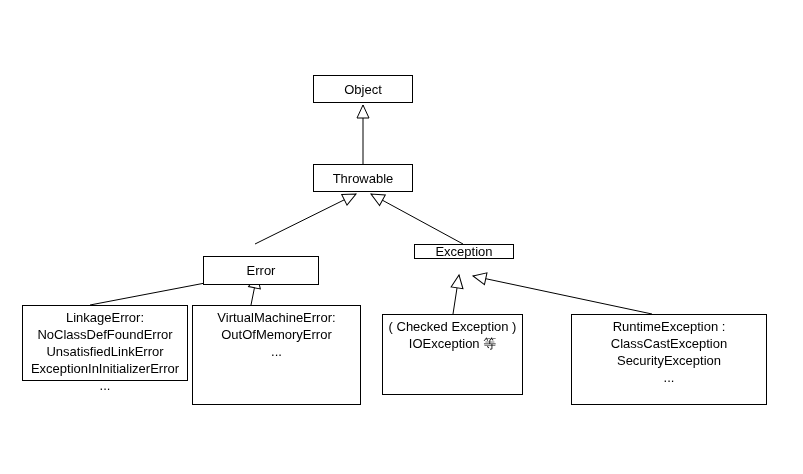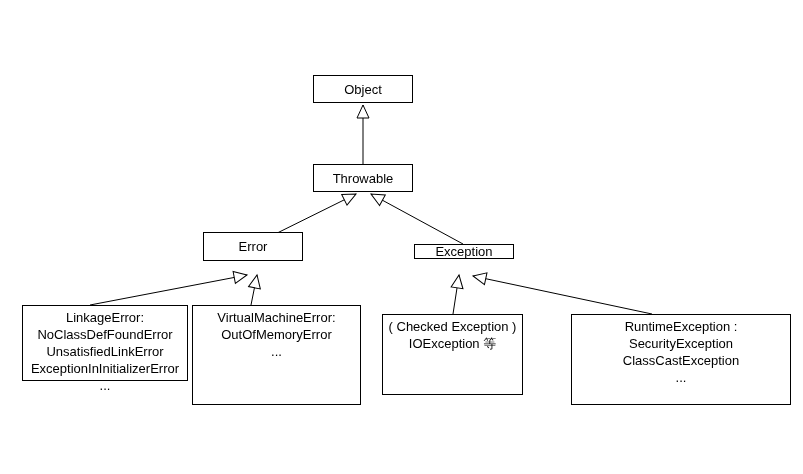--- a/index.html
+++ b/index.html
@@ -63,21 +63,21 @@
   </svg>
 
   <div class="node single" style="left:313px;top:75px;width:100px;height:28px">
     <span>Object</span>
   </div>
 
   <div class="node single" style="left:313px;top:164px;width:100px;height:28px">
     <span>Throwable</span>
   </div>
 
-  <div class="node single" style="left:203px;top:232px;width:100px;height:29px">
+  <div class="node single" style="left:203px;top:256px;width:116px;height:29px">
     <span>Error</span>
   </div>
 
   <div class="node single" style="left:414px;top:244px;width:100px;height:15px">
     <span>Exception</span>
   </div>
 
   <div class="node multi" style="left:22px;top:305px;width:166px;height:76px">
     <div class="tline">LinkageError:</div>
     <div class="tline">NoClassDefFoundError</div>
@@ -90,20 +90,20 @@
     <div class="tline">VirtualMachineError:</div>
     <div class="tline">OutOfMemoryError</div>
     <div class="tline">...</div>
   </div>
 
   <div class="node multi" style="left:382px;top:314px;width:141px;height:81px">
     <div class="tline">( Checked Exception )</div>
     <div class="tline">IOException 等</div>
   </div>
 
-  <div class="node multi" style="left:571px;top:314px;width:220px;height:91px">
+  <div class="node multi" style="left:571px;top:314px;width:196px;height:91px">
     <div class="tline">RuntimeException :</div>
+    <div class="tline">ClassCastException</div>
     <div class="tline">SecurityException</div>
-    <div class="tline">ClassCastException</div>
     <div class="tline">...</div>
   </div>
 
 </div>
 
 </body></html>

